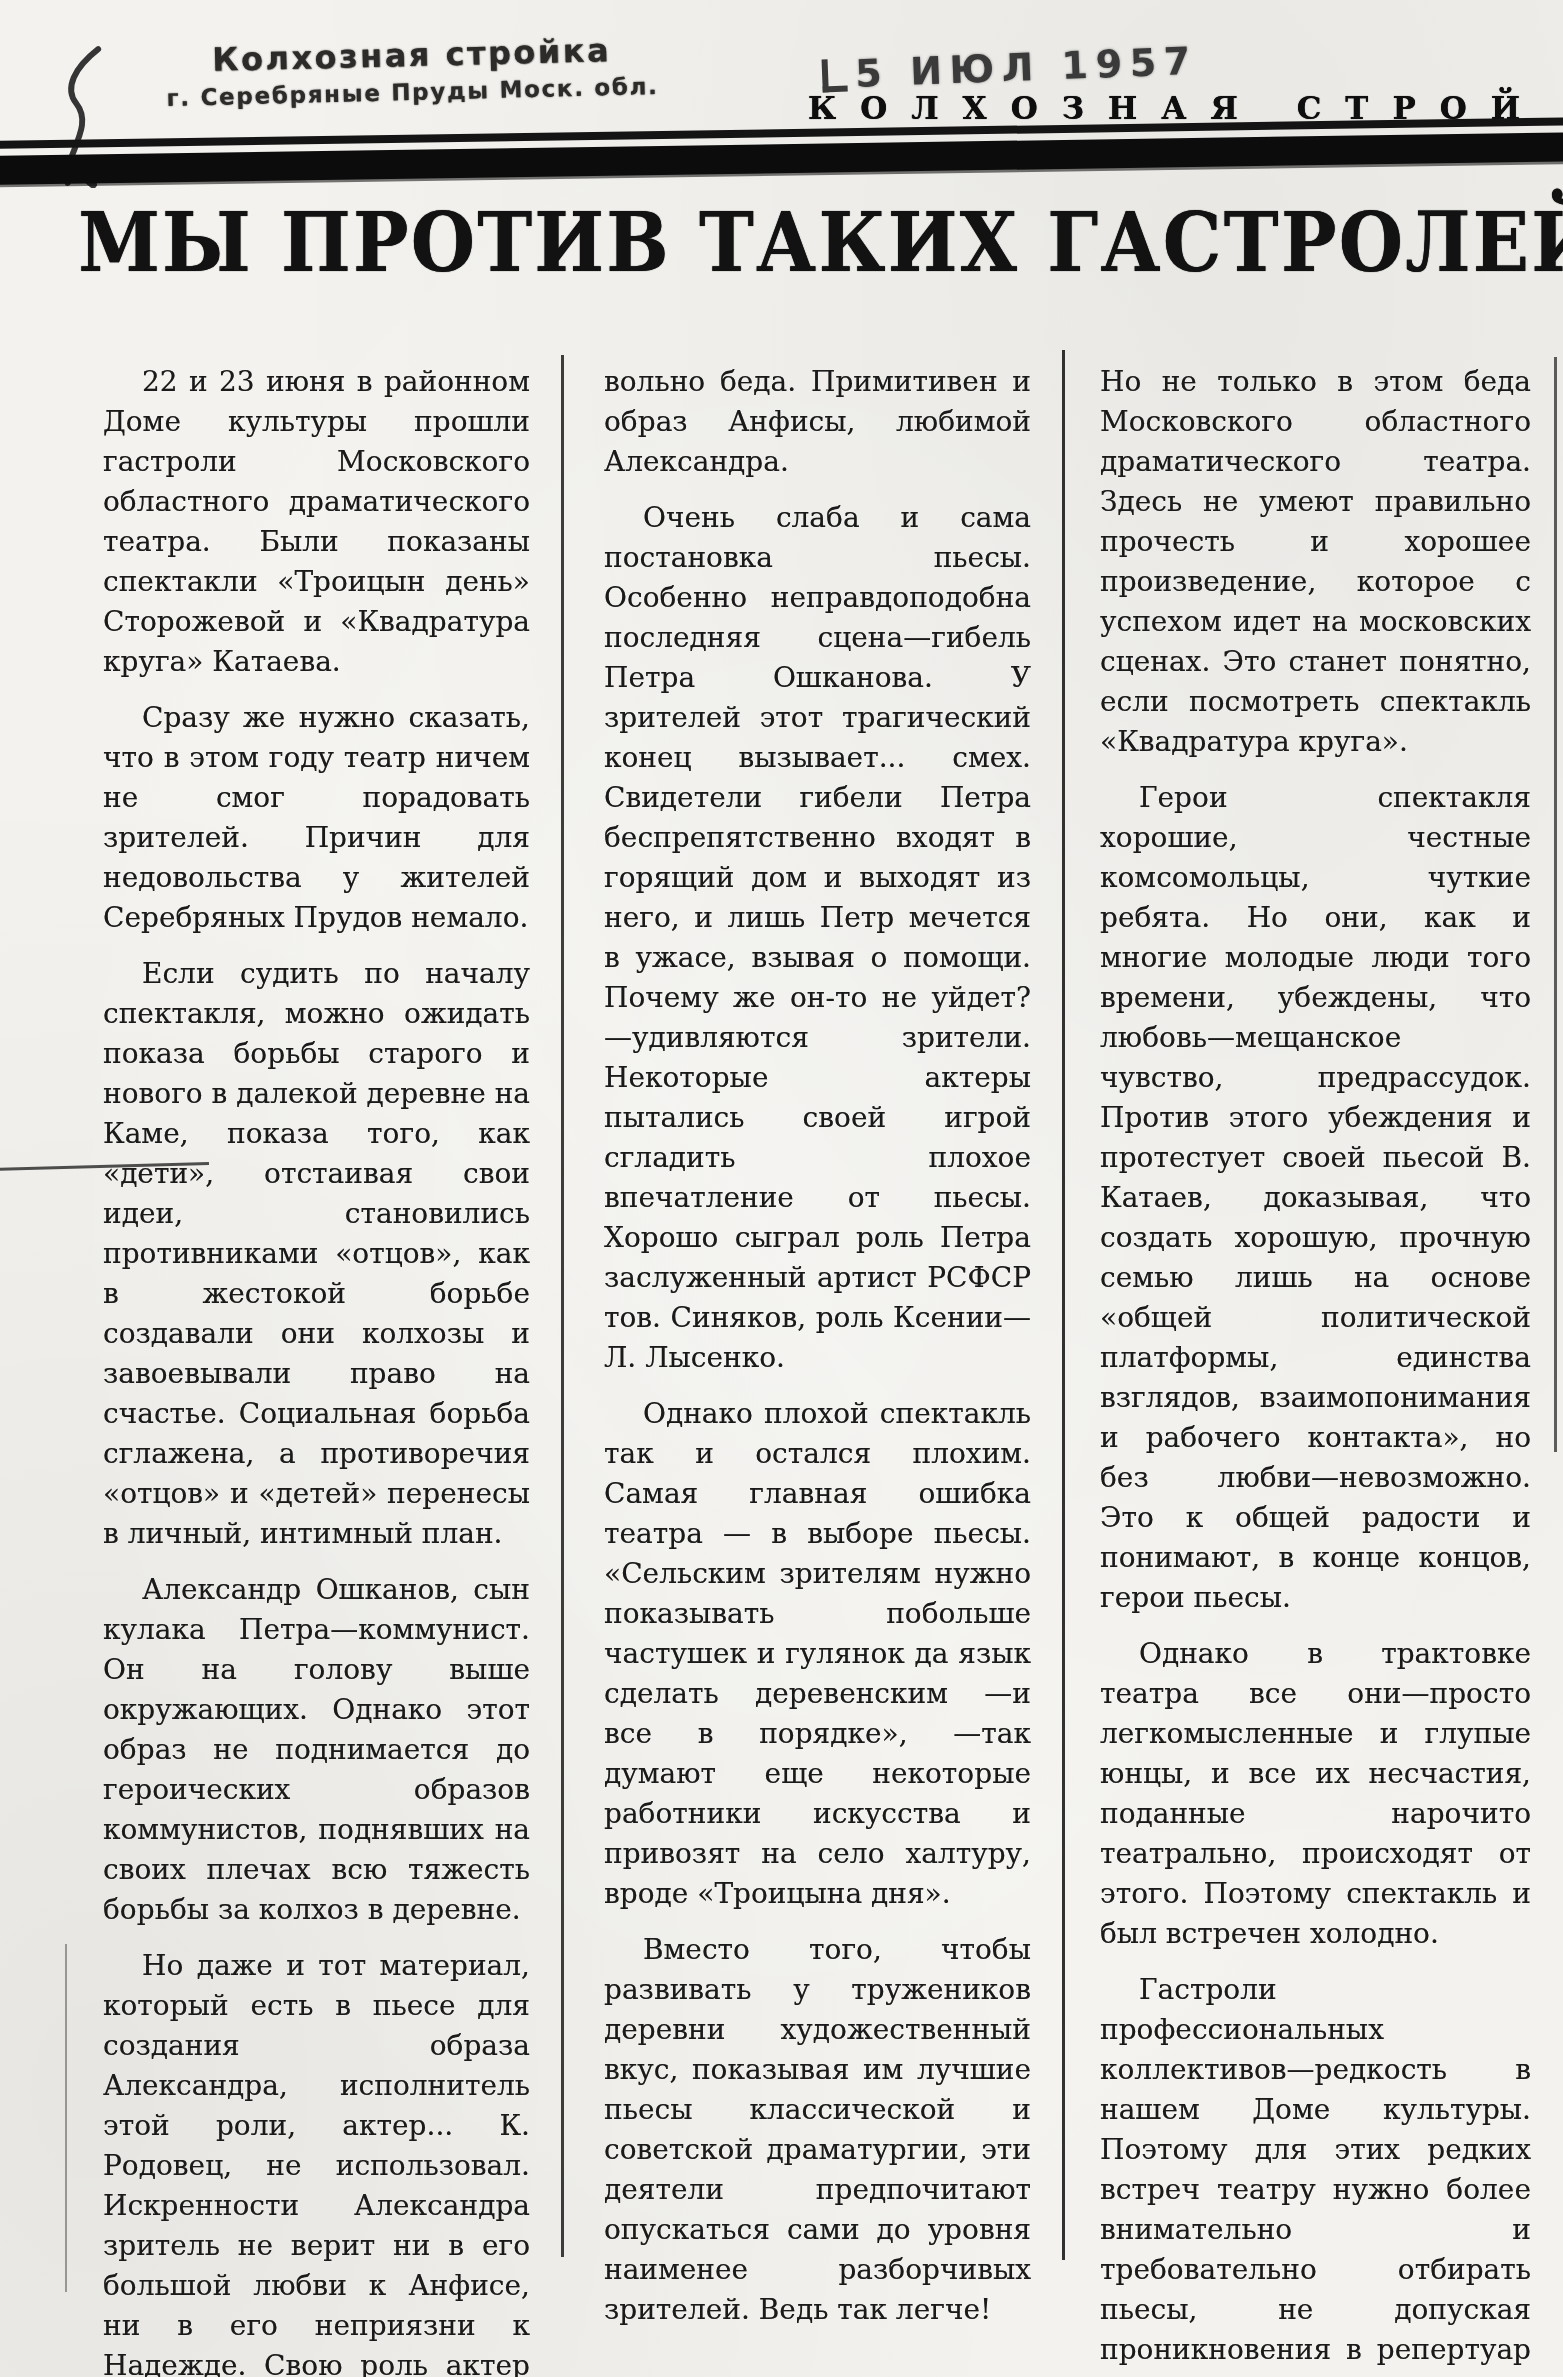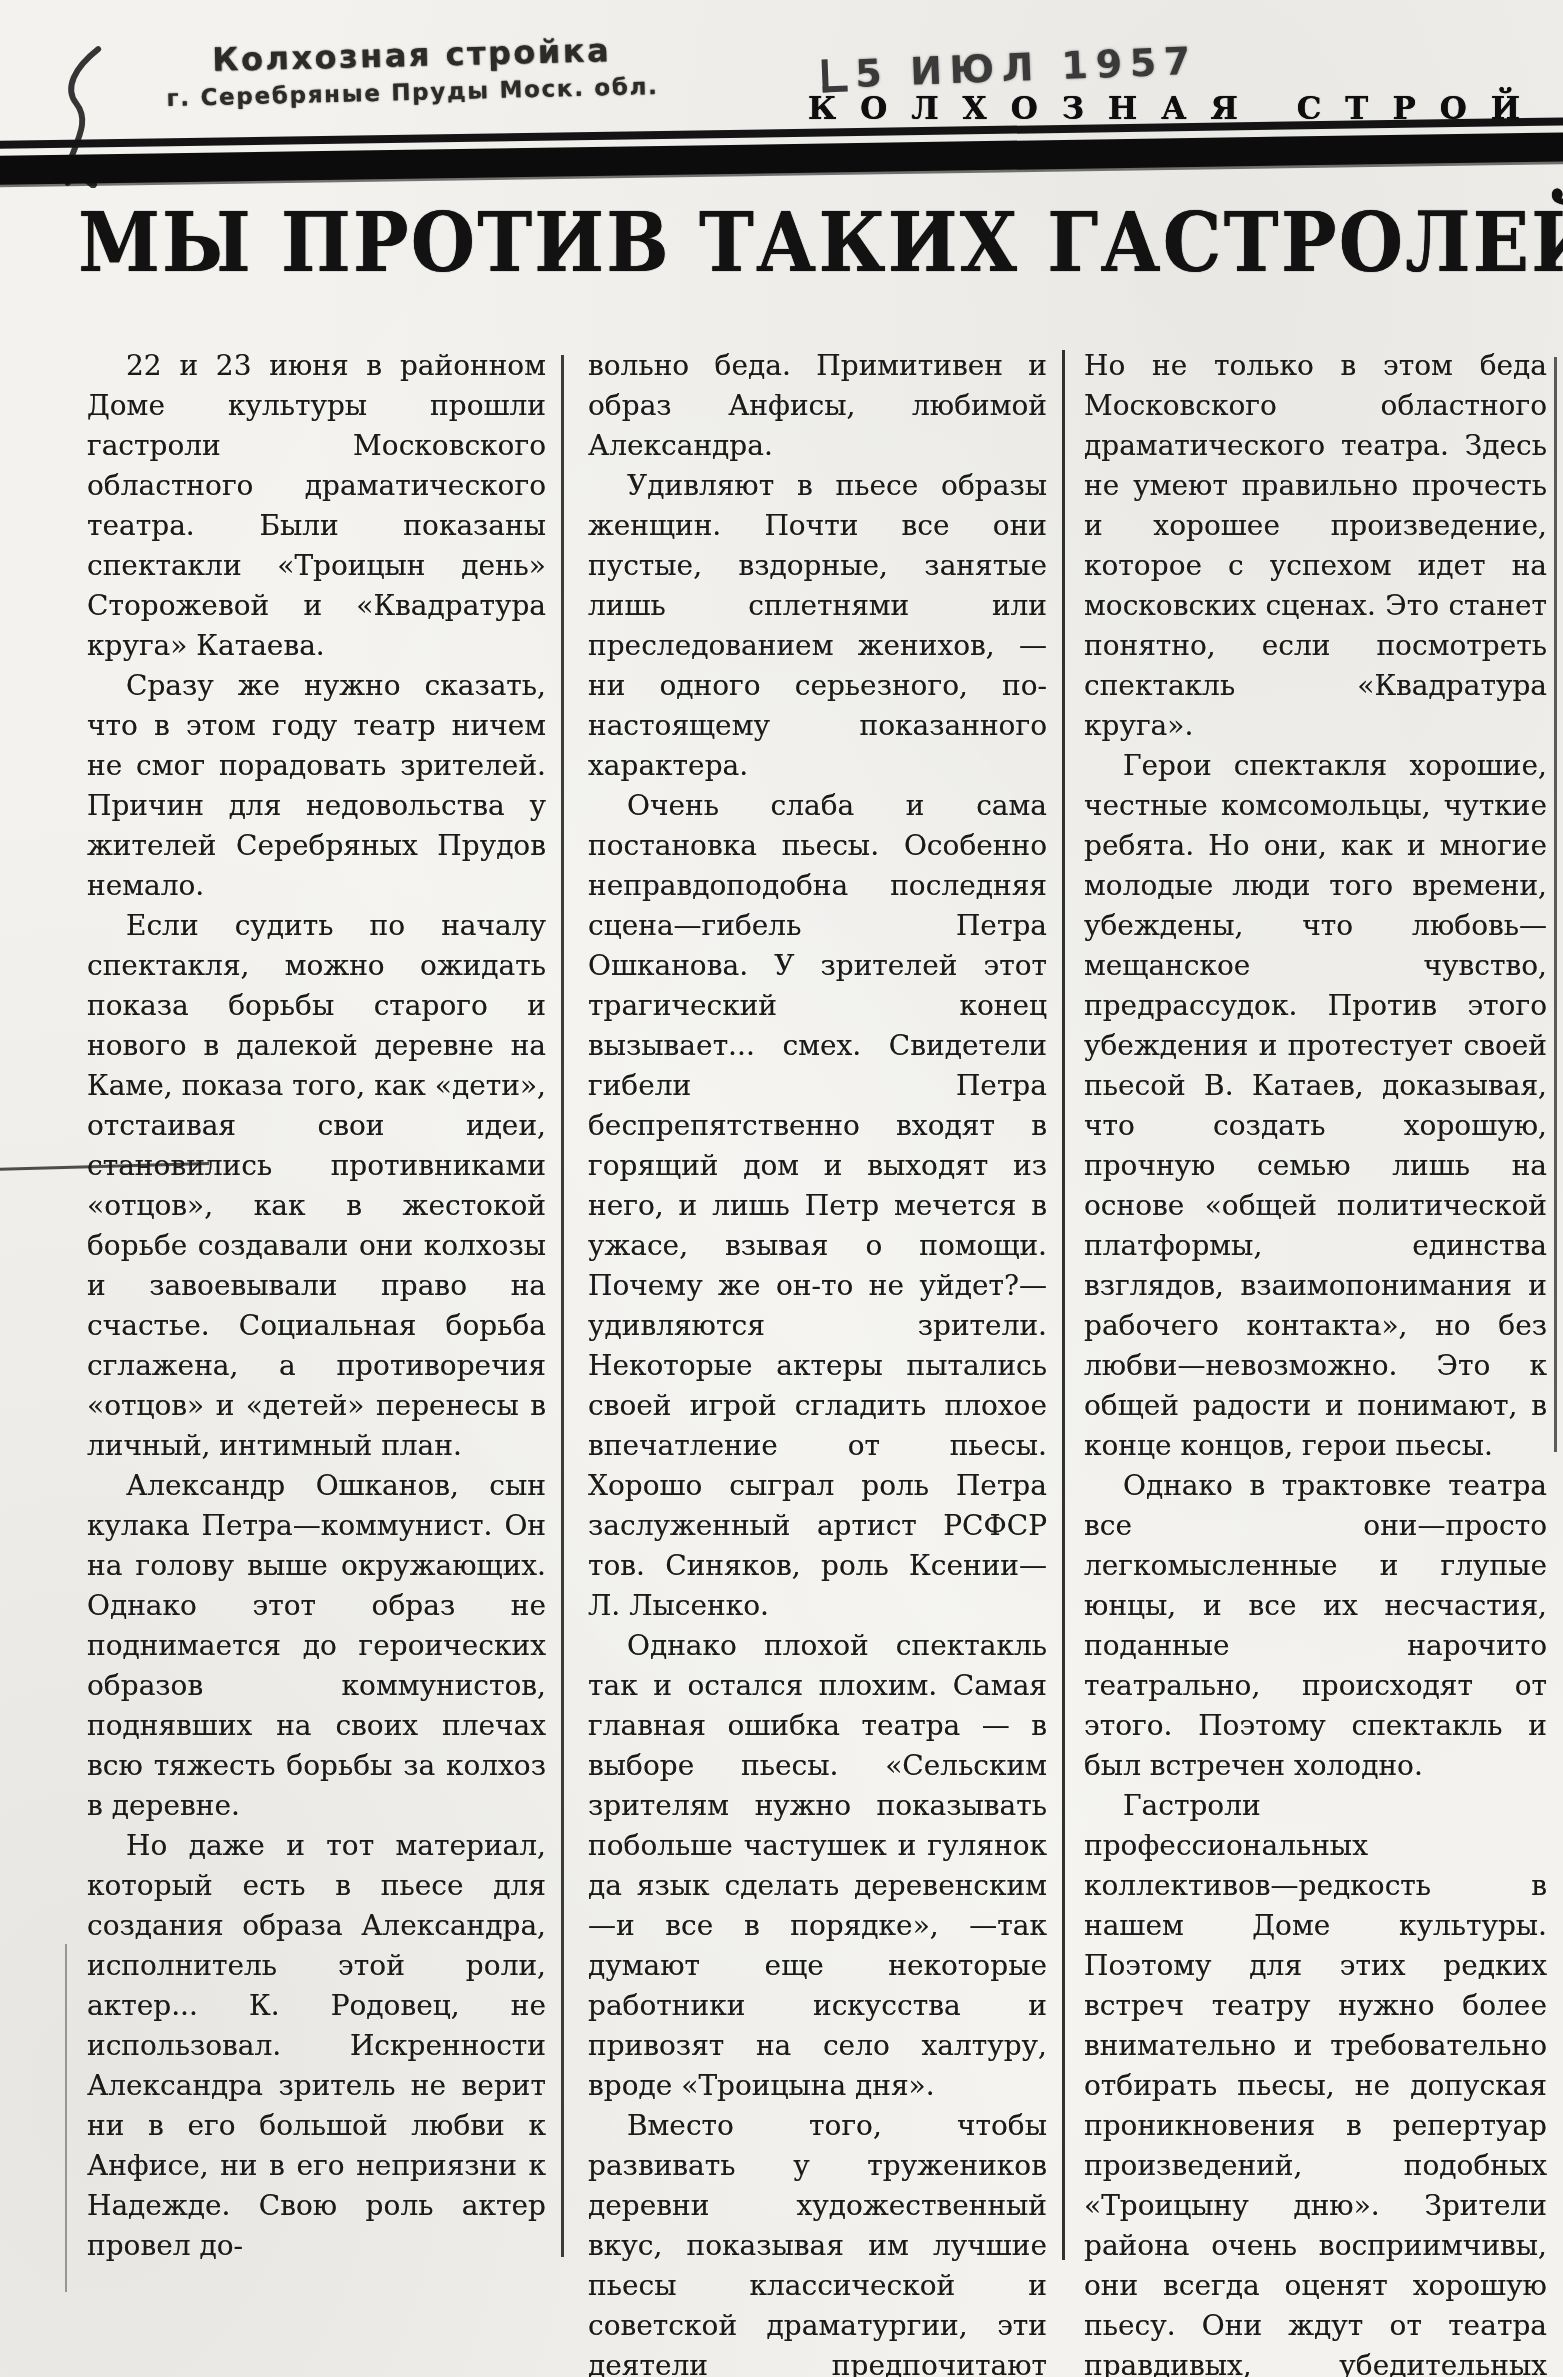--- a/index.html
+++ b/index.html
@@ -76,21 +76,21 @@
   
   .col {
     position:absolute; top:346px;
     font-size:28px; line-height:40px;
     text-align:justify;
     text-shadow:0 0.3px 0.6px rgba(25,25,25,.5);
   }
   .col-1 { left:87px;  width:459px; }
   .col-2 { left:588px;  width:459px; }
   .col-3 { left:1084px; width:463px; }
-  .col p { margin:0; text-indent:39px; }
+  .col p { margin:16px; text-indent:39px; }
   .col p.noindent { text-indent:0; }
 
   .vsep { position:absolute; width:2.5px; background:#1c1c1c; }
   .vsep-1 { left:561px;  top:355px; height:1902px; opacity:.85; }
   .vsep-2 { left:1062px; top:350px; height:1910px; opacity:.9; }
   .edge-right { position:absolute; left:1554px; top:357px; height:1095px; width:2.5px; background:#1c1c1c; opacity:.7; }
   .edge-left  { position:absolute; left:65px;  top:1944px; height:348px; width:1.7px; background:rgba(30,30,30,.4); }
 
   .scratch {
     position:absolute; left:-5.1px; top:1165px; width:214px; height:2.5px;
@@ -134,21 +134,20 @@
   <div class="col col-1">
     <p>22 и 23 июня в районном Доме культуры прошли гастроли Московского областного драматического театра. Были показаны спектакли «Троицын день» Сторожевой и «Квадратура круга» Катаева.</p>
     <p>Сразу же нужно сказать, что в этом году театр ничем не смог порадовать зрителей. Причин для недовольства у жителей Серебряных Прудов немало.</p>
     <p>Если судить по началу спектакля, можно ожидать показа борьбы старого и нового в далекой деревне на Каме, показа того, как «дети», отстаивая свои идеи, становились противниками «отцов», как в жестокой борьбе создавали они колхозы и завоевывали право на счастье. Социальная борьба сглажена, а противоречия «отцов» и «детей» перенесы в личный, интимный план.</p>
     <p>Александр Ошканов, сын кулака Петра—коммунист. Он на голову выше окружающих. Однако этот образ не поднимается до героических образов коммунистов, поднявших на своих плечах всю тяжесть борьбы за колхоз в деревне.</p>
     <p>Но даже и тот материал, который есть в пьесе для создания образа Александра, исполнитель этой роли, актер... К. Родовец, не использовал. Искренности Александра зритель не верит ни в его большой любви к Анфисе, ни в его неприязни к Надежде. Свою роль актер провел до-</p>
   </div>
 
   <div class="col col-2">
     <p class="noindent">вольно беда. Примитивен и образ Анфисы, любимой Александра.</p>
-    <p>Удивляют в пьесе образы женщин. Почти все они пустые, вздорные, занятые лишь сплетнями или преследованием женихов, — ни одного серьезного, по-настоящему показанного характера.</p>
     <p>Очень слаба и сама постановка пьесы. Особенно неправдоподобна последняя сцена—гибель Петра Ошканова. У зрителей этот трагический конец вызывает... смех. Свидетели гибели Петра беспрепятственно входят в горящий дом и выходят из него, и лишь Петр мечется в ужасе, взывая о помощи. Почему же он-то не уйдет?—удивляются зрители. Некоторые актеры пытались своей игрой сгладить плохое впечатление от пьесы. Хорошо сыграл роль Петра заслуженный артист РСФСР тов. Синяков, роль Ксении— Л. Лысенко.</p>
     <p>Однако плохой спектакль так и остался плохим. Самая главная ошибка театра — в выборе пьесы. «Сельским зрителям нужно показывать побольше частушек и гулянок да язык сделать деревенским —и все в порядке», —так думают еще некоторые работники искусства и привозят на село халтуру, вроде «Троицына дня».</p>
     <p>Вместо того, чтобы развивать у тружеников деревни художественный вкус, показывая им лучшие пьесы классической и советской драматургии, эти деятели предпочитают опускаться сами до уровня наименее разборчивых зрителей. Ведь так легче!</p>
 
   </div>
 
   <div class="col col-3">
     <p class="noindent">Но не только в этом беда Московского областного драматического театра. Здесь не умеют правильно прочесть и хорошее произведение, которое с успехом идет на московских сценах. Это станет понятно, если посмотреть спектакль «Квадратура круга».</p>
     <p>Герои спектакля хорошие, честные комсомольцы, чуткие ребята. Но они, как и многие молодые люди того времени, убеждены, что любовь—мещанское чувство, предрассудок. Против этого убеждения и протестует своей пьесой В. Катаев, доказывая, что создать хорошую, прочную семью лишь на основе «общей политической платформы, единства взглядов, взаимопонимания и рабочего контакта», но без любви—невозможно. Это к общей радости и понимают, в конце концов, герои пьесы.</p>
     <p>Однако в трактовке театра все они—просто легкомысленные и глупые юнцы, и все их несчастия, поданные нарочито театрально, происходят от этого. Поэтому спектакль и был встречен холодно.</p>

